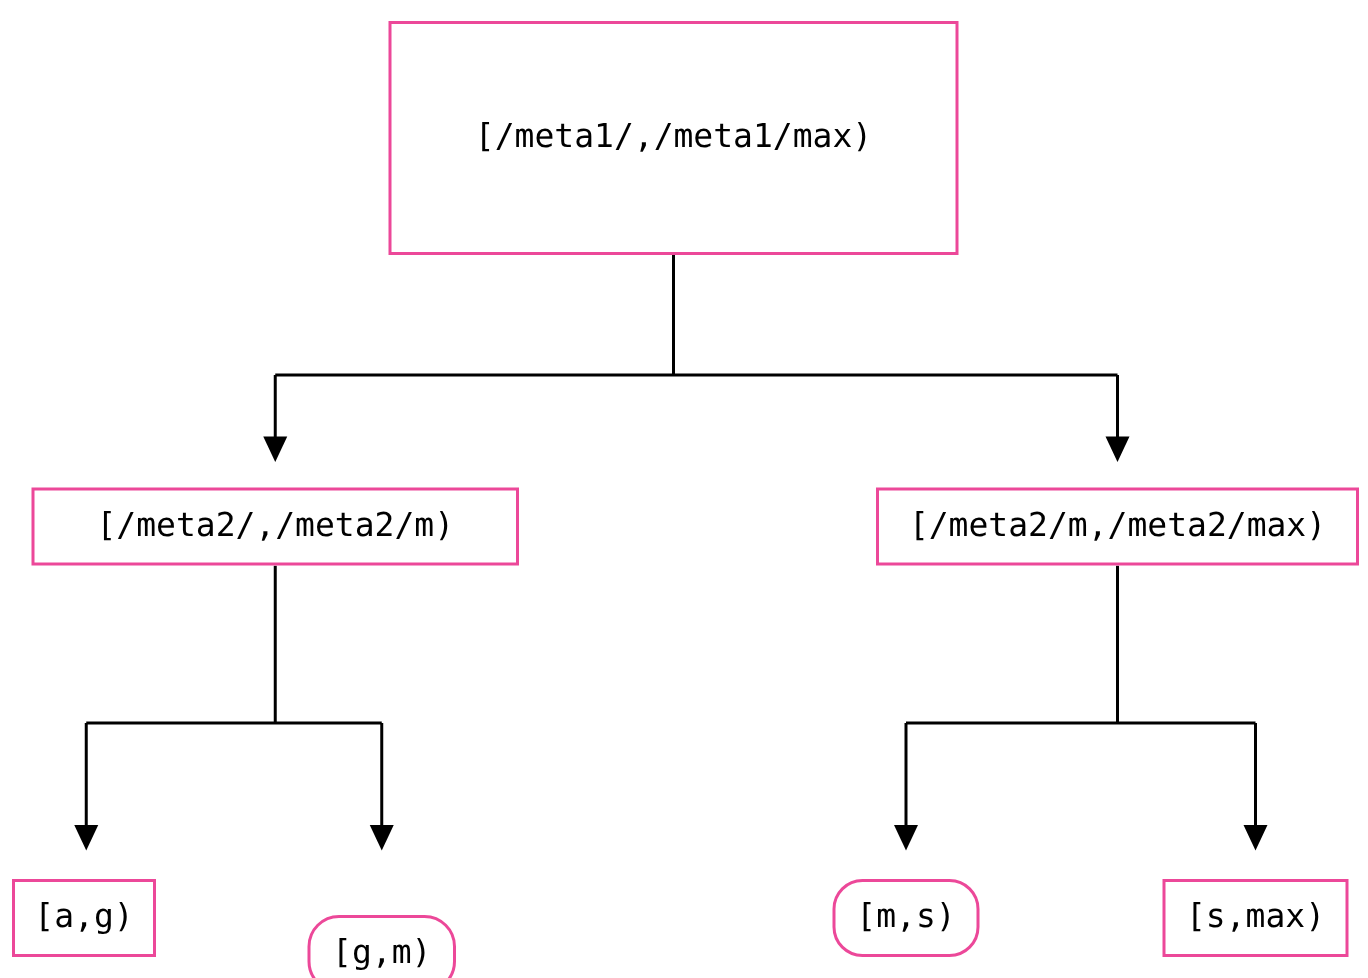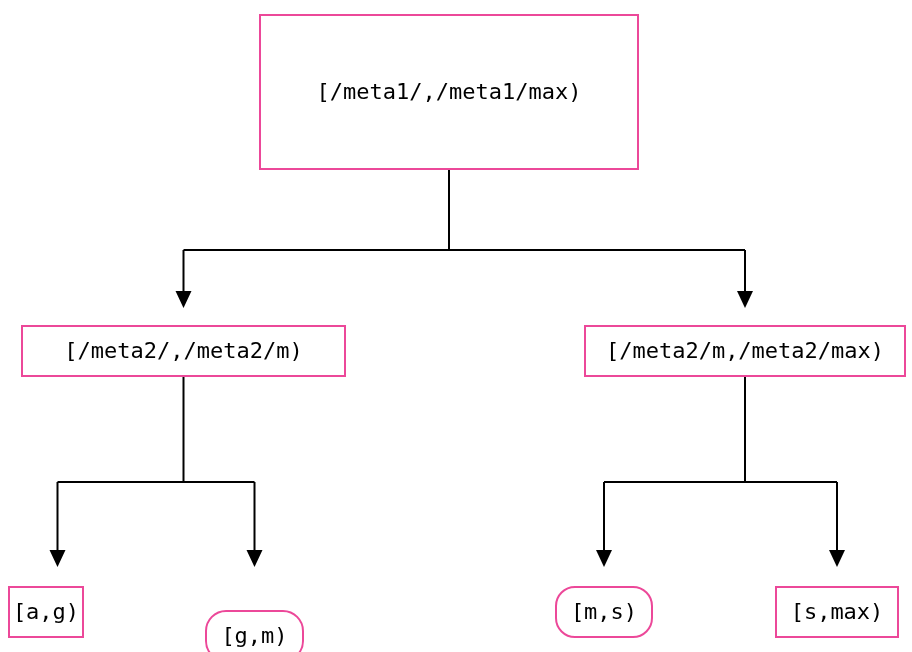--- a/index.html
+++ b/index.html
@@ -31,21 +31,21 @@
     display: flex;
     align-items: center;
     justify-content: center;
     font-size: 22px;
     line-height: 1;
     white-space: nowrap;
   }
   .node-root   { left: 259px; top: 14px;  width: 380px; height: 156px; }
   .node-l2a    { left: 21px;  top: 325px; width: 325px; height: 52px; }
   .node-l2b    { left: 584px; top: 325px; width: 322px; height: 52px; align-items: center; }
-  .node-ag     { left: 8px;   top: 586px; width: 76px;  height: 52px; }
+  .node-ag     { left: 8px;   top: 586px; width: 96px;  height: 52px; }
   .node-gm     { left: 205px; top: 610px; width: 99px;  height: 52px; border-radius: 21px; }
   .node-ms     { left: 555px; top: 586px; width: 98px;  height: 52px; border-radius: 20px; }
   .node-smax   { left: 775px; top: 586px; width: 124px; height: 52px; }
 </style>
 </head>
 <body>
 
 <div class="canvas">
 
   <svg class="edges" viewBox="0 0 912 652" xmlns="http://www.w3.org/2000/svg">

